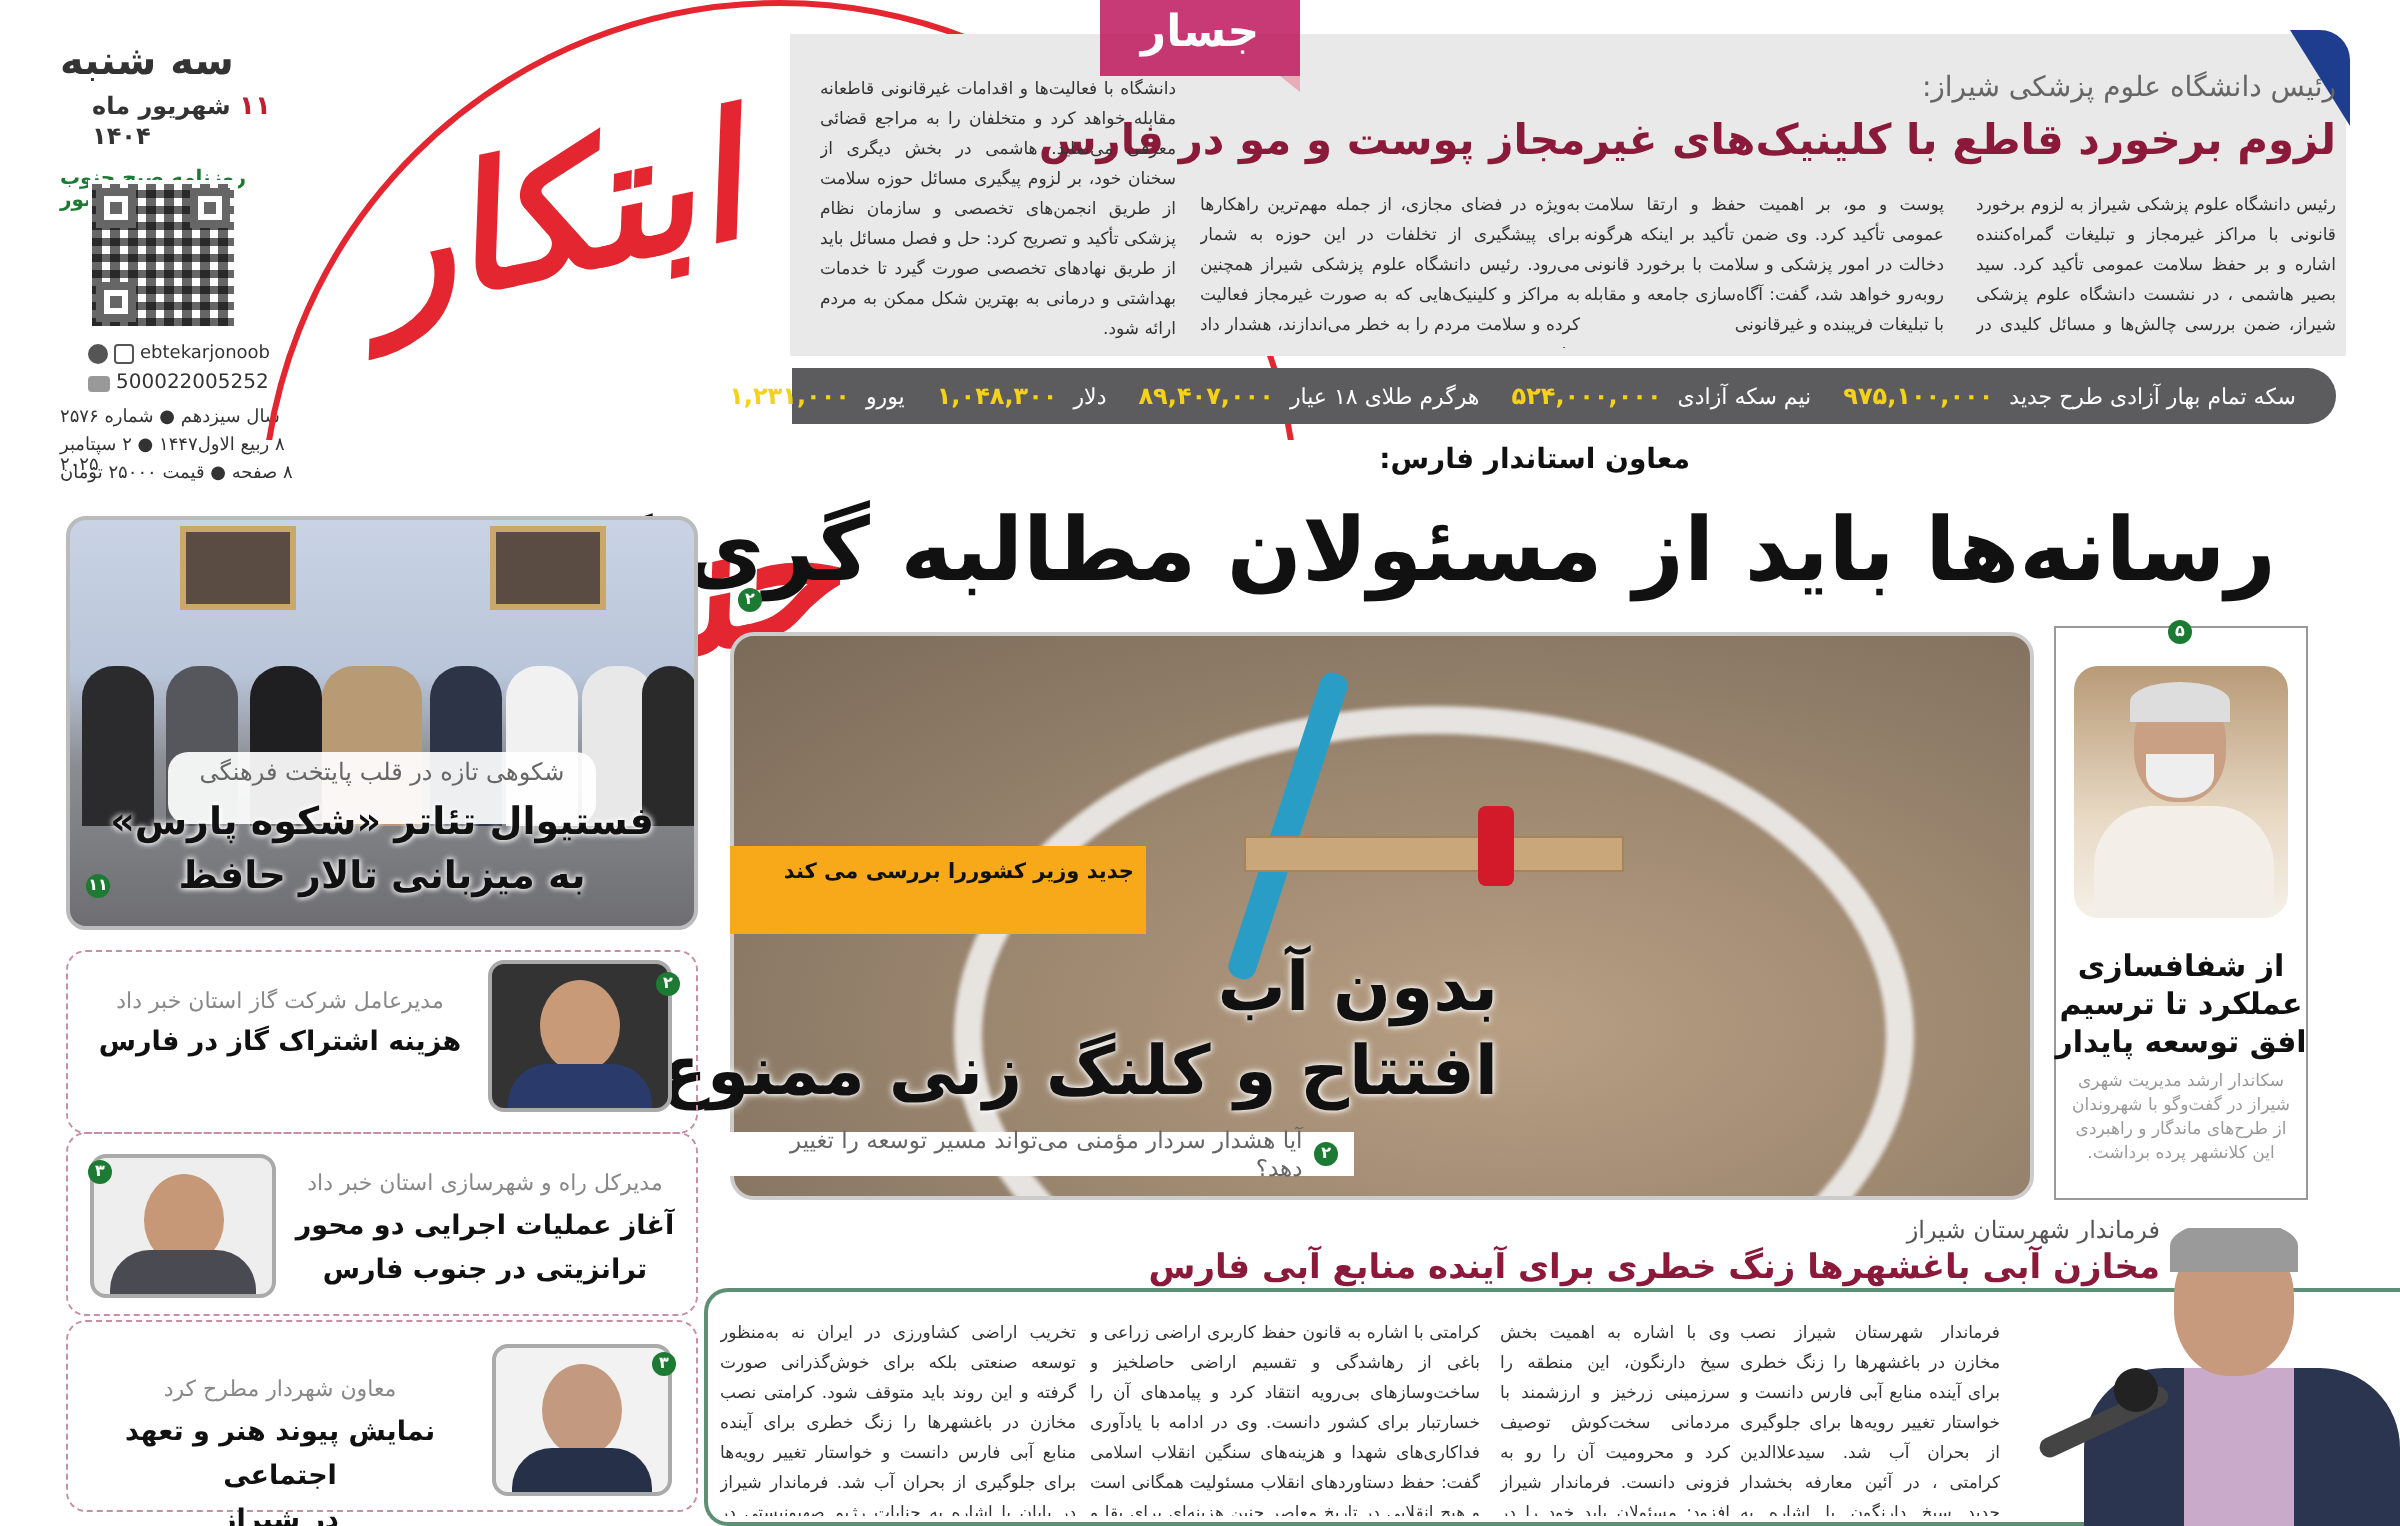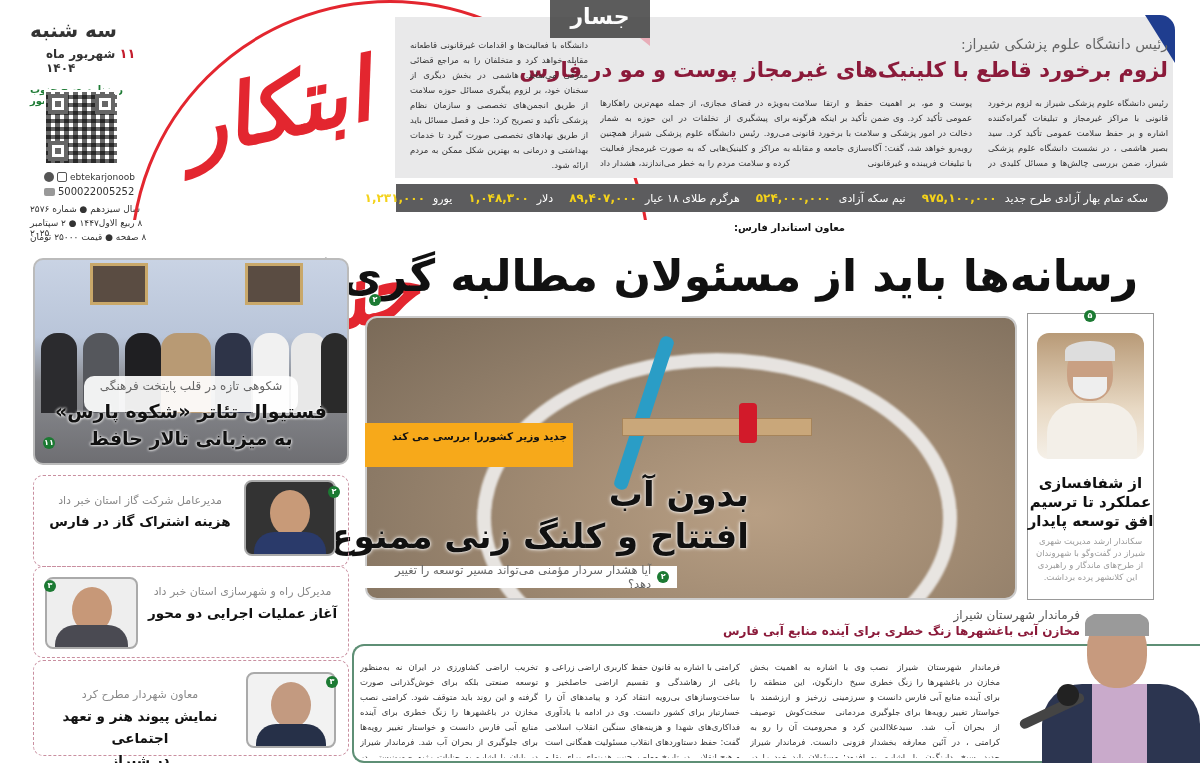--- a/index.html
+++ b/index.html
@@ -25,33 +25,33 @@
   .sms .ic{width:11px;height:8px;background:#999;border-radius:2px;display:inline-block}
   .meta{left:30px;width:118px;text-align:left;font-size:9px;color:#333}
 
   
   .logo-circle{left:130px;top:0;width:520px;height:520px;border-radius:50%;border:3px solid #e3262f;clip-path:inset(0 0 300px 0)}
   .logo-text{left:135px;top:8px;width:285px;height:210px;font-family:"DejaVu Serif",serif;font-weight:bold;font-size:86px;color:#e3262f;transform:rotate(-12deg);line-height:200px;text-align:center;font-style:italic}
 
   
   .topbox{left:395px;top:17px;width:778px;height:161px;background:#e9e9ea;border-radius:0 18px 0 0}
   .topbox .corner{position:absolute;right:-2px;top:-2px;width:30px;height:48px;background:#1f3d8f;border-radius:0 20px 0 40px;clip-path:polygon(0 0,100% 0,100% 100%)}
-  .jesar{left:550px;top:0;width:100px;height:38px;background:#404040;color:#fff;font-weight:bold;font-size:22px;text-align:center;line-height:34px;opacity:.85}
+  .jesar{left:550px;top:0;width:100px;height:38px;background:#be185d;color:#fff;font-weight:bold;font-size:22px;text-align:center;line-height:34px;opacity:.85}
   .jesar::after{content:"";position:absolute;right:0;bottom:-8px;border-left:10px solid transparent;border-top:8px solid #e8a3b0}
   .top-kicker{right:32px;top:36px;font-size:14px;color:#666}
   .top-title{right:32px;top:58px;font-weight:bold;font-size:21px;color:#8b1a3a;white-space:nowrap}
   .col{font-size:8.5px;line-height:15px;color:#333;text-align:justify}
 
   
   .ticker{left:396px;top:184px;width:772px;height:28px;background:#5c5c5e;border-radius:0 14px 14px 0;display:flex;align-items:center;gap:8px;padding:0 12px;font-size:11px;color:#fff;white-space:nowrap}
   .ticker .v{color:#f4d21a;font-weight:bold;font-size:12px}
   .ticker .dot{width:8px;height:8px;border-radius:50%;background:#f4d21a;display:inline-block}
 
   
-  .kicker{right:355px;top:222px;font-weight:bold;font-size:10px}
+  .kicker{right:355px;top:222px;font-weight:bold;font-size:14px}
   .headline{right:62px;top:250px;font-weight:bold;font-size:44px;letter-spacing:-1px;white-space:nowrap}
   .badge{width:12px;height:12px;border-radius:50%;background:#1c7a33;color:#fff;font-size:8px;text-align:center;line-height:12px;font-weight:bold}
 
   
   .mainphoto{left:365px;top:316px;width:652px;height:284px;border-radius:12px;overflow:hidden;border:2px solid #ccc;
     background:radial-gradient(ellipse at 60% 70%,#b89f84 0%,#a08a72 40%,#8c7a66 70%,#7a6a58 100%)}
   .ring{position:absolute;left:110px;top:35px;width:480px;height:330px;border-radius:50%;border:14px solid rgba(245,245,245,.85);filter:blur(1px)}
   .pick-handle{position:absolute;left:255px;top:100px;width:190px;height:18px;background:#c9a77a;border:1px solid #a6845a}
   .pick-head{position:absolute;left:270px;top:15px;width:14px;height:160px;background:#2a9dc6;transform:rotate(18deg);border-radius:6px}
   .pick-red{position:absolute;left:372px;top:85px;width:18px;height:40px;background:#d21a2a;border-radius:4px}
@@ -80,21 +80,21 @@
   .rbox{left:1027px;top:313px;width:127px;height:287px;border:1.5px solid #999}
   .rphoto{left:1037px;top:333px;width:107px;height:126px;border-radius:12px;background:linear-gradient(180deg,#b89a77 0%,#e8d9c4 60%,#f5f0e8 100%);overflow:hidden}
   .rphoto .face{position:absolute;left:30px;top:12px;width:46px;height:56px;border-radius:45%;background:#c9a083}
   .rphoto .hair{position:absolute;left:28px;top:8px;width:50px;height:20px;border-radius:50% 50% 0 0;background:#ddd}
   .rphoto .beard{position:absolute;left:36px;top:44px;width:34px;height:22px;border-radius:0 0 50% 50%;background:#eee}
   .rtitle{left:1027px;top:474px;width:127px;text-align:center;font-weight:bold;font-size:15px;line-height:19px}
   .rdesc{left:1032px;top:535px;width:117px;text-align:center;font-size:8.5px;line-height:12px;color:#999}
 
   
   .bk{right:120px;top:608px;font-size:12px;color:#555}
-  .bt{right:120px;top:624px;font-weight:bold;font-size:12px;color:#8b1a3a;white-space:nowrap}
+  .bt{right:120px;top:624px;font-weight:bold;font-size:17px;color:#8b1a3a;white-space:nowrap}
   .bbox{left:352px;top:644px;width:848px;height:119px;border:2px solid #5e8f75;border-radius:12px 0 0 12px;border-right:none}
   .gphoto{left:997px;top:614px;width:203px;height:149px;overflow:hidden}
   .gphoto .suit{position:absolute;left:45px;top:70px;width:158px;height:100px;background:#2c3550;border-radius:40px 40px 0 0}
   .gphoto .shirt{position:absolute;left:95px;top:70px;width:55px;height:90px;background:#c9aacb}
   .gphoto .face{position:absolute;left:90px;top:2px;width:60px;height:72px;border-radius:45%;background:#c79a7e}
   .gphoto .hair{position:absolute;left:88px;top:-4px;width:64px;height:26px;border-radius:50% 50% 0 0;background:#9a9a9a}
   .gphoto .mic{position:absolute;left:20px;top:92px;width:70px;height:10px;background:#444;transform:rotate(-25deg);border-radius:5px}
   .gphoto .mic2{position:absolute;left:60px;top:70px;width:22px;height:22px;background:#222;border-radius:50%}
 </style>
 </head>
@@ -208,20 +208,21 @@
 
 <div class="abs story" style="left:33px;top:566px;width:316px;height:92px"></div>
 <div class="abs thumb" style="left:45px;top:577px;width:93px;height:72px;background:#eee">
   <div class="face" style="background:#c79878"></div>
   <div class="body" style="background:#4a4a52"></div>
 </div>
 <div class="abs badge" style="left:44px;top:580px">۳</div>
 <div class="abs sk" style="left:140px;top:585px;width:205px">مدیرکل راه و شهرسازی استان خبر داد</div>
 <div class="abs st" style="left:140px;top:602px;width:205px">
   <div>آغاز عملیات اجرایی دو محور</div>
+  <div>ترانزیتی در جنوب فارس</div>
 </div>
 
 <div class="abs story" style="left:33px;top:660px;width:316px;height:96px"></div>
 <div class="abs thumb" style="left:246px;top:672px;width:90px;height:76px;background:#f2f2f2">
   <div class="face" style="background:#c39a80"></div>
   <div class="body" style="background:#263048"></div>
 </div>
 <div class="abs badge" style="left:326px;top:676px">۳</div>
 <div class="abs sk" style="left:40px;top:688px;width:200px">معاون شهردار مطرح کرد</div>
 <div class="abs st" style="left:38px;top:705px;width:204px">

